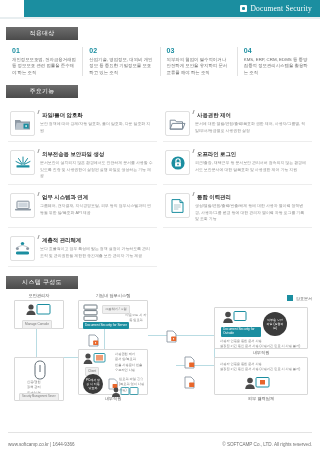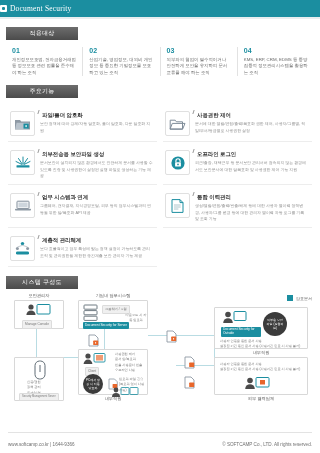--- a/index.html
+++ b/index.html
@@ -7,22 +7,23 @@
     width: 320px; height: 453px;
     background: #ffffff;
     font-family: "Liberation Sans", sans-serif;
     overflow: hidden;
   }
   .page { position: relative; width: 320px; height: 453px; background:#fff; }
 
   
   .topbar {
     height: 17px; background: #1b8ea0;
-    display: flex; align-items: center; 
+    display: flex; align-items: center; justify-content: flex-end;
     padding-right: 8px;
+    margin-left: 24px;
   }
   .brand { display:flex; align-items:center; gap:3px; }
   .brand-mark {
     width: 7px; height: 7px; background:#ffffff; border-radius:1px;
     position: relative;
   }
   .brand-mark::after{
     content:""; position:absolute; left:2px; top:2px;
     width:3px; height:3px; background:#1b8ea0; border-radius:1px;
   }

